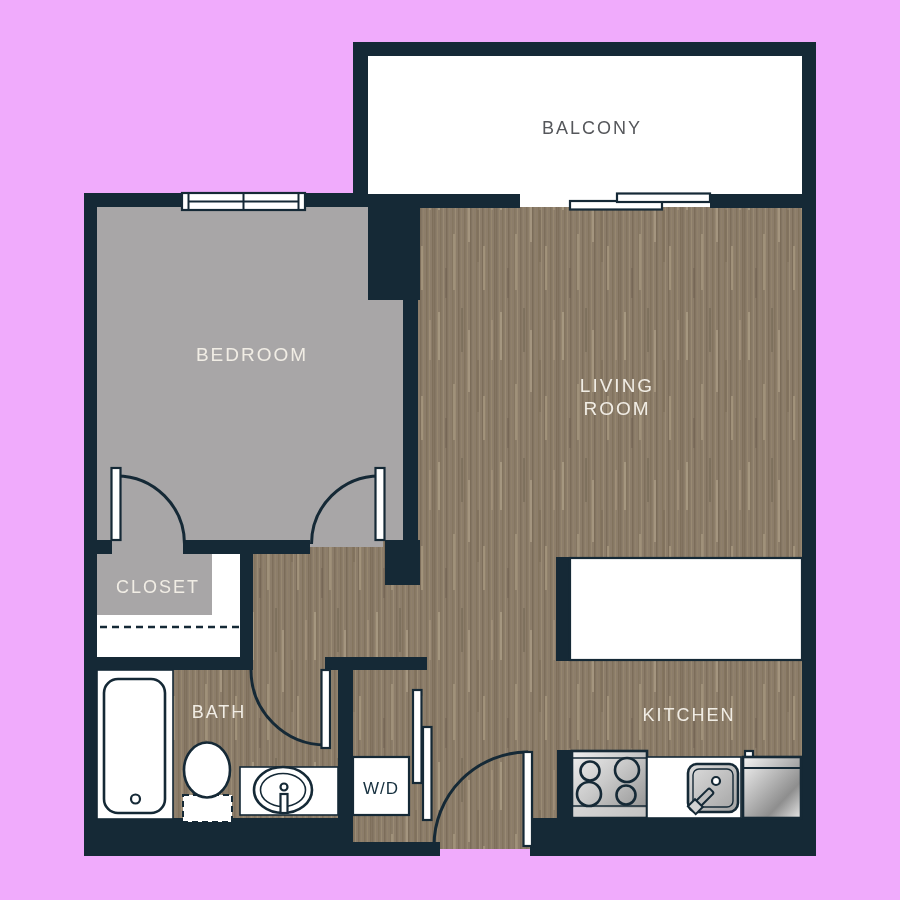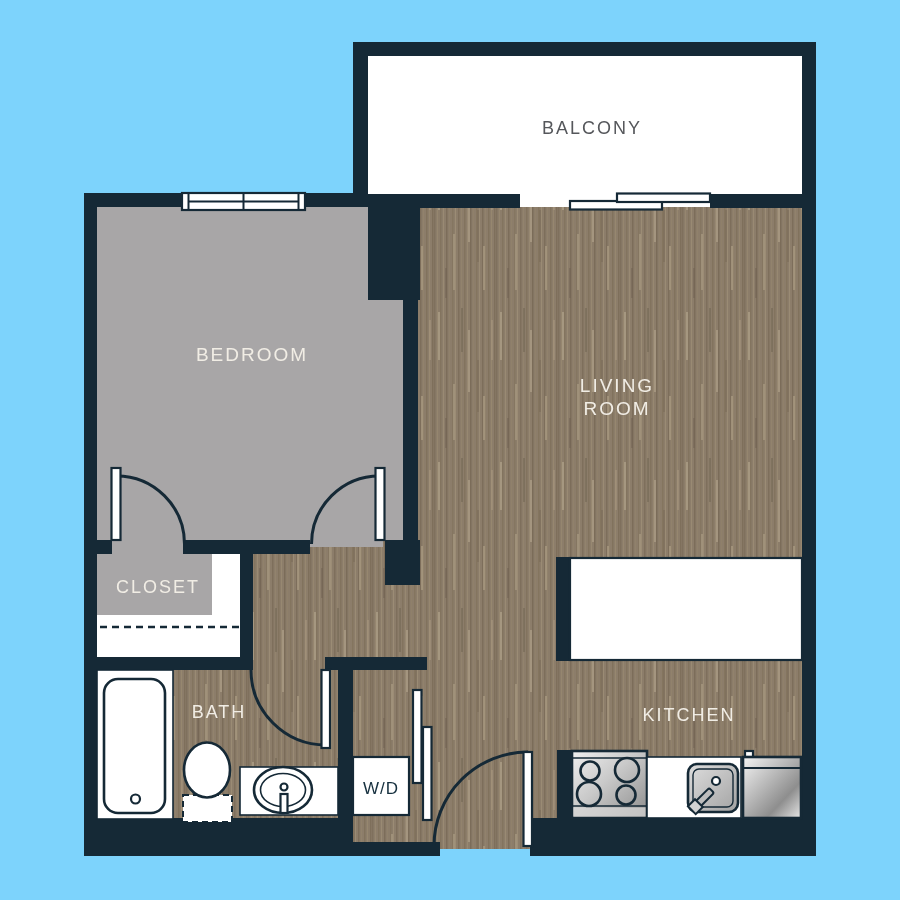--- a/index.html
+++ b/index.html
@@ -1,16 +1,16 @@
 <!DOCTYPE html>
 <html><head>
 <meta charset="utf-8">
 <style>
   html,body{margin:0;padding:0;background:#ffffff;}
-  .page{width:900px;height:900px;position:relative;background:#7dd3fc;font-family:"Liberation Sans",sans-serif;text-align:right;}
+  .page{width:900px;height:900px;position:relative;background:#f0abfc;font-family:"Liberation Sans",sans-serif;text-align:right;}
   .wall{fill:#152936;}
   .whitefill{fill:#ffffff;}
   .grayfloor{fill:#a8a6a7;}
   .outline{stroke:#152936;fill:#ffffff;}
   .thin{stroke-width:1.6;}
   .med{stroke-width:2.2;}
   .thick{stroke-width:2.6;}
   .arc{stroke:#152936;stroke-width:3;fill:none;}
   .dash{stroke:#152936;stroke-width:2.6;stroke-dasharray:7 5;}
   text{font-family:"Liberation Sans",sans-serif;}

